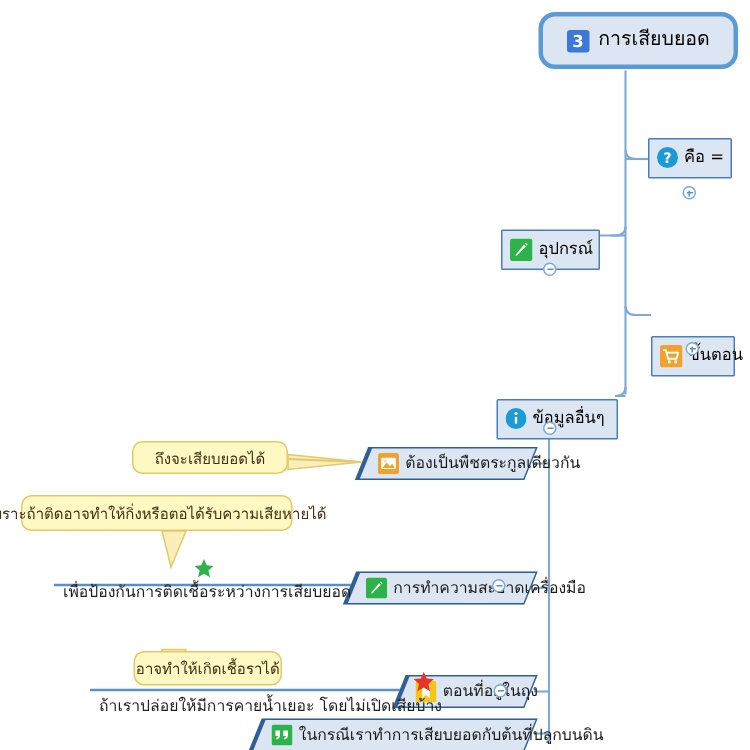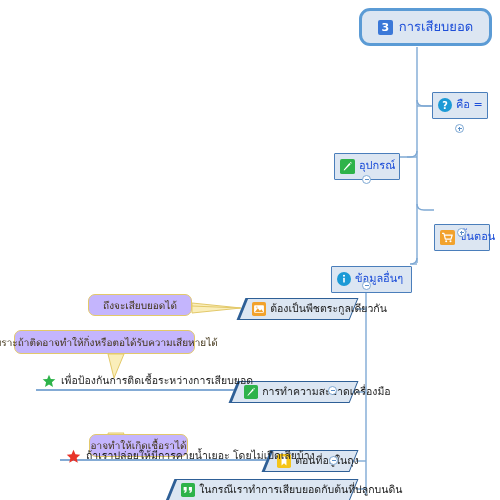--- a/index.html
+++ b/index.html
@@ -17,21 +17,21 @@
   .node{
     position:absolute;
     box-sizing:border-box;
     display:flex;align-items:center;
     background:#dce6f2;
     border:1px solid #4a7ebb;
     padding:3px 7px 4px 5px;
     white-space:nowrap;
   }
   .node .lbl{
-    font-size:11px;color:#1d4ed8;line-height:14px;
+    font-size:11px;color:#000000;line-height:14px;
   }
   .node .ico{
     display:inline-flex;align-items:center;justify-content:center;
     margin-right:4px;flex:0 0 auto;
   }
 
   
   .root{
     left:359px;top:8px;width:133px;height:38px;
     border:3px solid #5b9bd5;border-radius:11px;
@@ -69,32 +69,32 @@
   .para .ico{display:inline-flex;align-items:center;justify-content:center;margin-right:4px;}
 
   .p-pue{left:241px;top:298px;width:113px;}
   .p-cln{left:233px;top:381px;width:121px;}
   .p-bag{left:266px;top:450px;width:88px;}
   .p-soi{left:170px;top:479px;width:184px;}
 
   
   .note{
     position:absolute;box-sizing:border-box;
-    background:#c4b5fd;border:1px solid #e3c96a;
+    background:#fef9c3;border:1px solid #e3c96a;
     border-radius:7px;
     display:flex;align-items:center;justify-content:center;
     font-size:10px;color:#403316;white-space:nowrap;
     padding:0 8px;
   }
   .nt1{left:88px;top:294px;width:104px;height:22px;}
   .nt2{left:14px;top:330px;width:181px;height:24px;}
   .nt3{left:89px;top:434px;width:99px;height:23px;}
 
   
-  .srow{position:absolute;display:flex;align-items:center;white-space:nowrap;}
+  .srow{position:absolute;display:flex;align-items:center;white-space:nowrap;flex-direction:column;}
   .srow .txt{font-size:10.5px;color:#1f1f1f;}
   .sr1{left:42px;top:372px;}
   .sr2{left:66px;top:447px;align-items:flex-end;}
   .star{margin-right:5px;display:inline-flex;}
 
   
   .dot{
     position:absolute;width:9px;height:9px;border-radius:50%;
     background:#fff;border:1px solid #7fa9d4;
     box-sizing:border-box;

